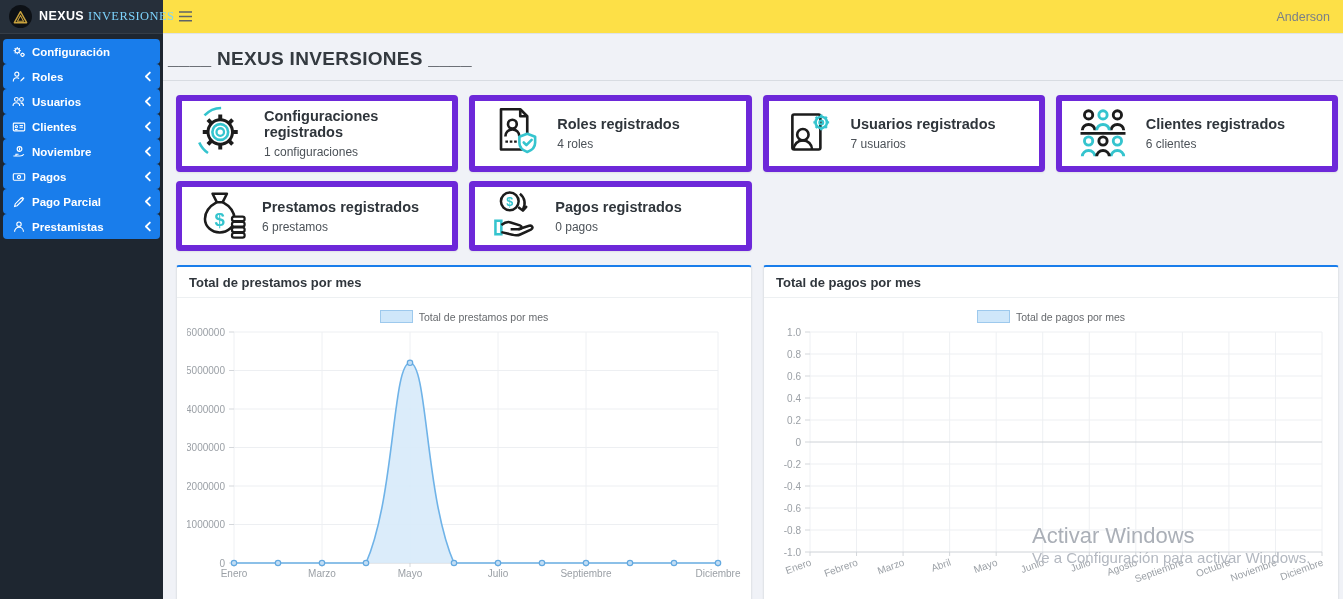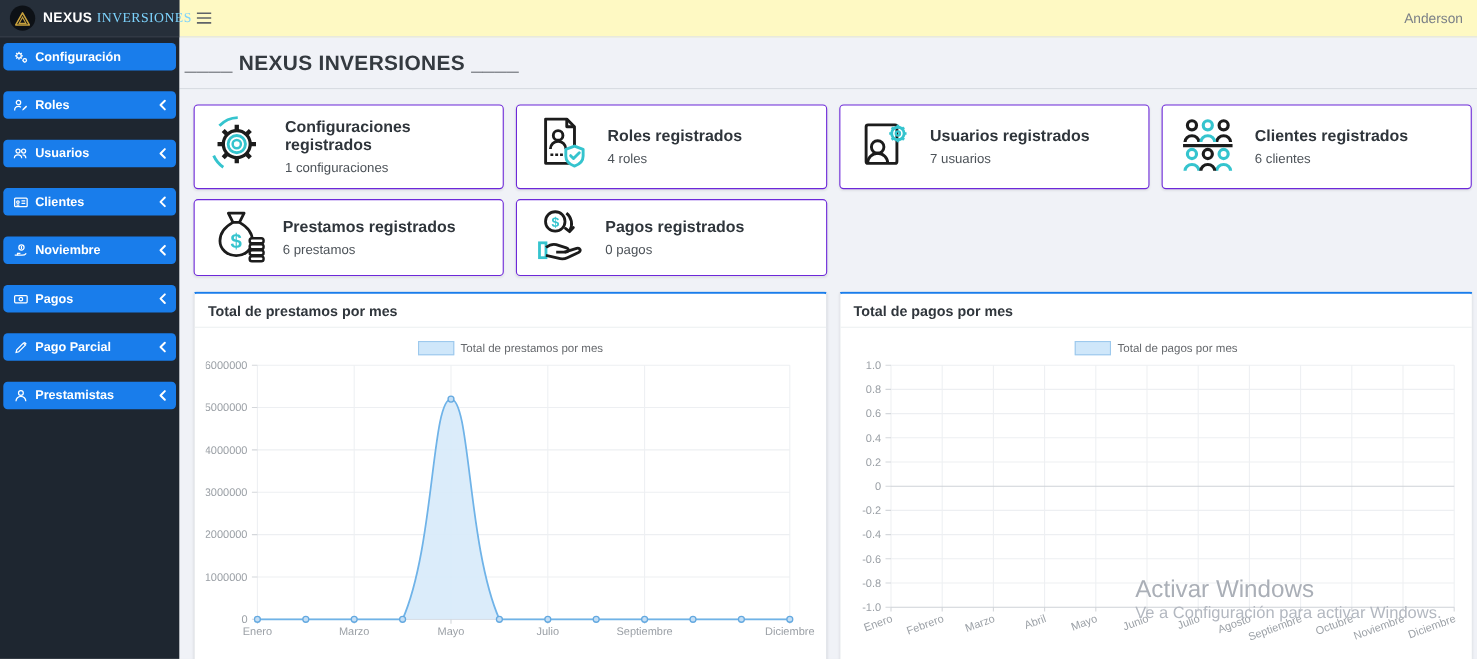--- a/index.html
+++ b/index.html
@@ -9,38 +9,38 @@
   
   .sidebar{position:absolute;left:0;top:0;width:163px;height:100%;background:#1e2630;z-index:5;}
   .brand{height:33px;background:#262f3a;display:flex;align-items:center;gap:7px;padding:0 9px;
          border-bottom:1px solid rgba(255,255,255,.07);cursor:pointer;}
   .brand-logo{width:23px;height:23px;border-radius:50%;background:#0d1116;display:flex;
               align-items:center;justify-content:center;flex:none;}
   .brand-text{font-size:12.5px;color:#fff;font-weight:bold;letter-spacing:.4px;white-space:nowrap;}
   .brand-text .light{color:#7dd3fc;font-weight:normal;font-family:Liberation Serif, serif;}
   .nav{padding:5px 3px;}
   .nav-btn{display:flex;align-items:center;gap:6px;background:var(--accent,#197deb);border-radius:4px;
-           height:25px;margin-bottom:19px;padding:0 8px;cursor:pointer;color:#fff;}
+           height:25px;margin-bottom:0;padding:0 8px;cursor:pointer;color:#fff;}
   .nav-icon{display:flex;align-items:center;flex:none;width:15px;justify-content:center;}
   .nav-label{font-size:11.5px;font-weight:bold;flex:1;white-space:nowrap;}
   .chev{display:flex;align-items:center;}
 
   
   .main{margin-left:163px;height:100%;display:flex;flex-direction:column;}
-  .navbar{height:33px;background:#fef9c3;border-bottom:1px solid #dfe3e8;display:flex;align-items:center;
+  .navbar{height:33px;background:#fde047;border-bottom:1px solid #dfe3e8;display:flex;align-items:center;
           padding:0 13px;flex:none;}
   .burger{display:flex;cursor:pointer;padding:2px;}
   .nav-user{margin-left:auto;font-size:12.5px;color:#7b8087;cursor:pointer;}
   .content{flex:1;overflow:hidden;}
   .page-header{padding:14px 5px 10px;border-bottom:1px solid #d8dce2;}
   .page-title{margin:0;font-size:19px;font-weight:bold;color:#343a40;letter-spacing:.3px;}
 
   
   .cards-grid{display:grid;grid-template-columns:repeat(4,1fr);gap:9px 11px;padding:14px 5px 0 13px;}
-  .card{background:#fff;border:1px solid #6d28d9;border-radius:4px;box-shadow:0 1px 2px rgba(0,0,0,.07);
+  .card{background:#fff;border:6px solid #6d28d9;border-radius:4px;box-shadow:0 1px 2px rgba(0,0,0,.07);
         display:flex;align-items:center;padding:6px 12px;gap:14px;height:77px;box-sizing:border-box;}
   .card.small{height:70px;}
   .cicon{flex:none;}
   .card-title{font-size:14.5px;font-weight:bold;color:#2f353b;margin:0 0 5px;}
   .card-sub{font-size:12px;color:#4c5258;}
 
   
   .charts-grid{display:grid;grid-template-columns:1fr 1fr;gap:11px;padding:14px 5px 0 13px;}
   .chart-card{background:#fff;border:1px solid #e2e5e9;border-top:2px solid var(--accent,#197deb);
               border-radius:3px;height:345px;box-shadow:0 1px 2px rgba(0,0,0,.07);box-sizing:border-box;}

